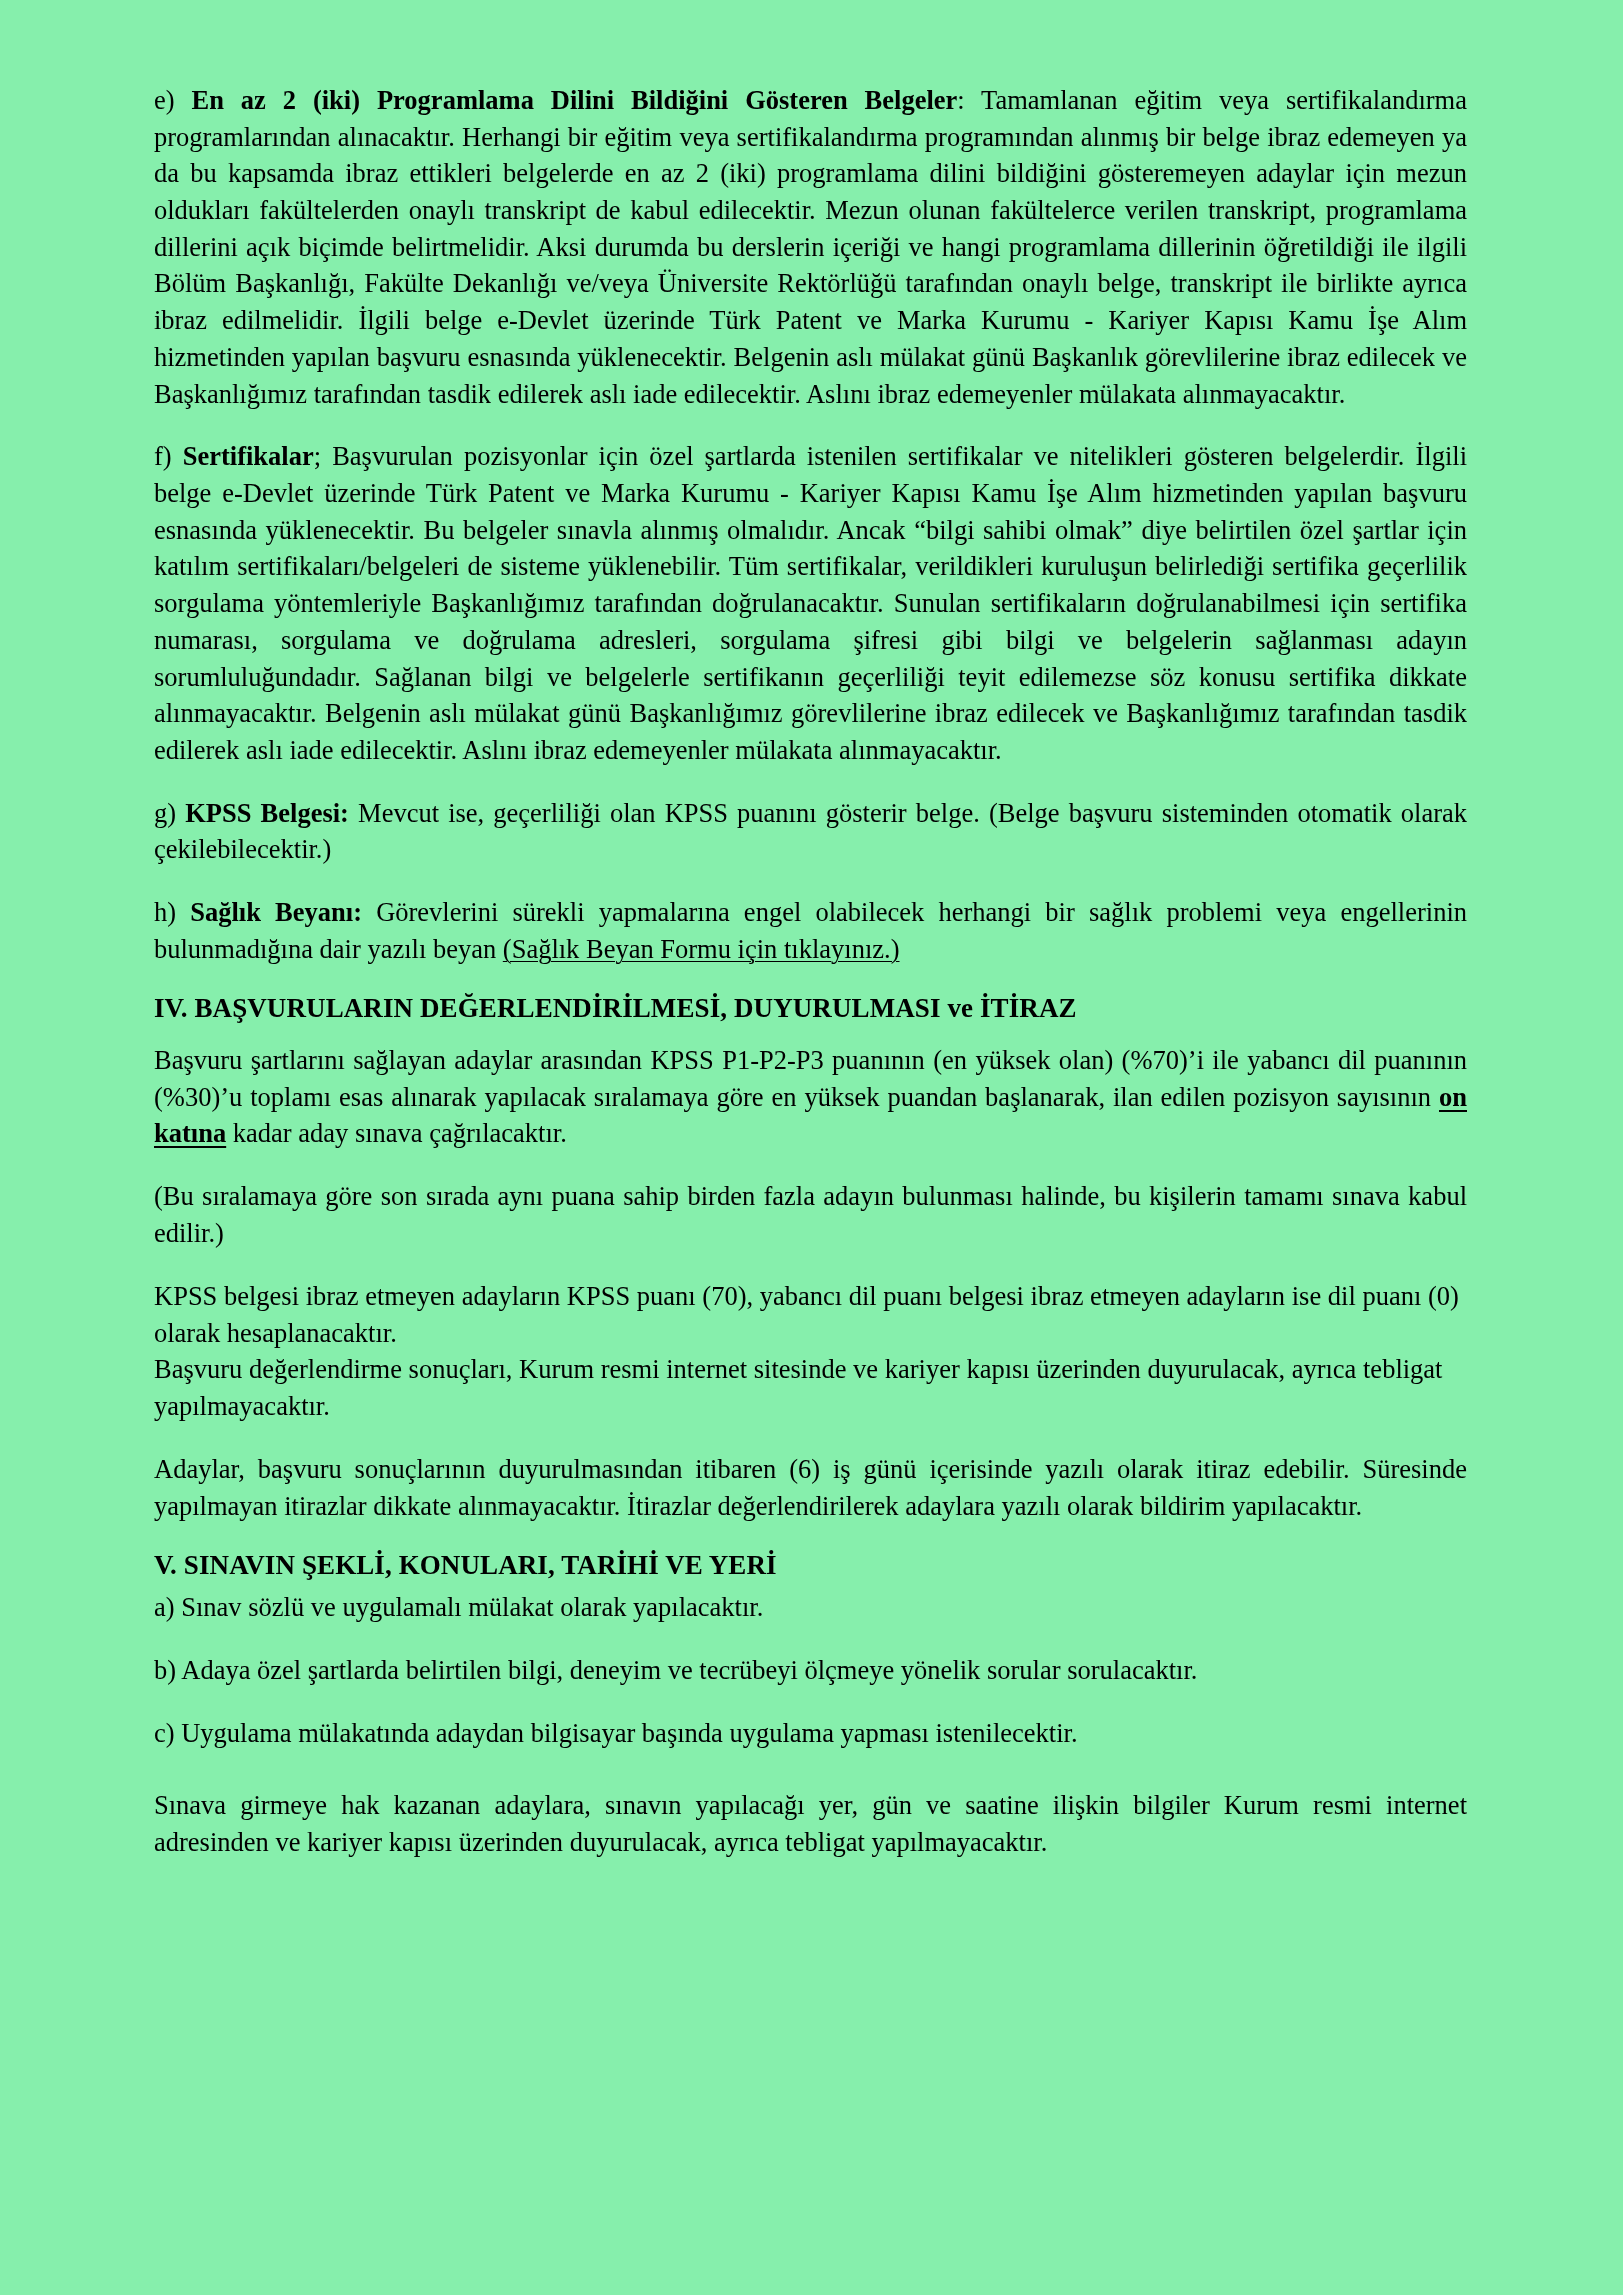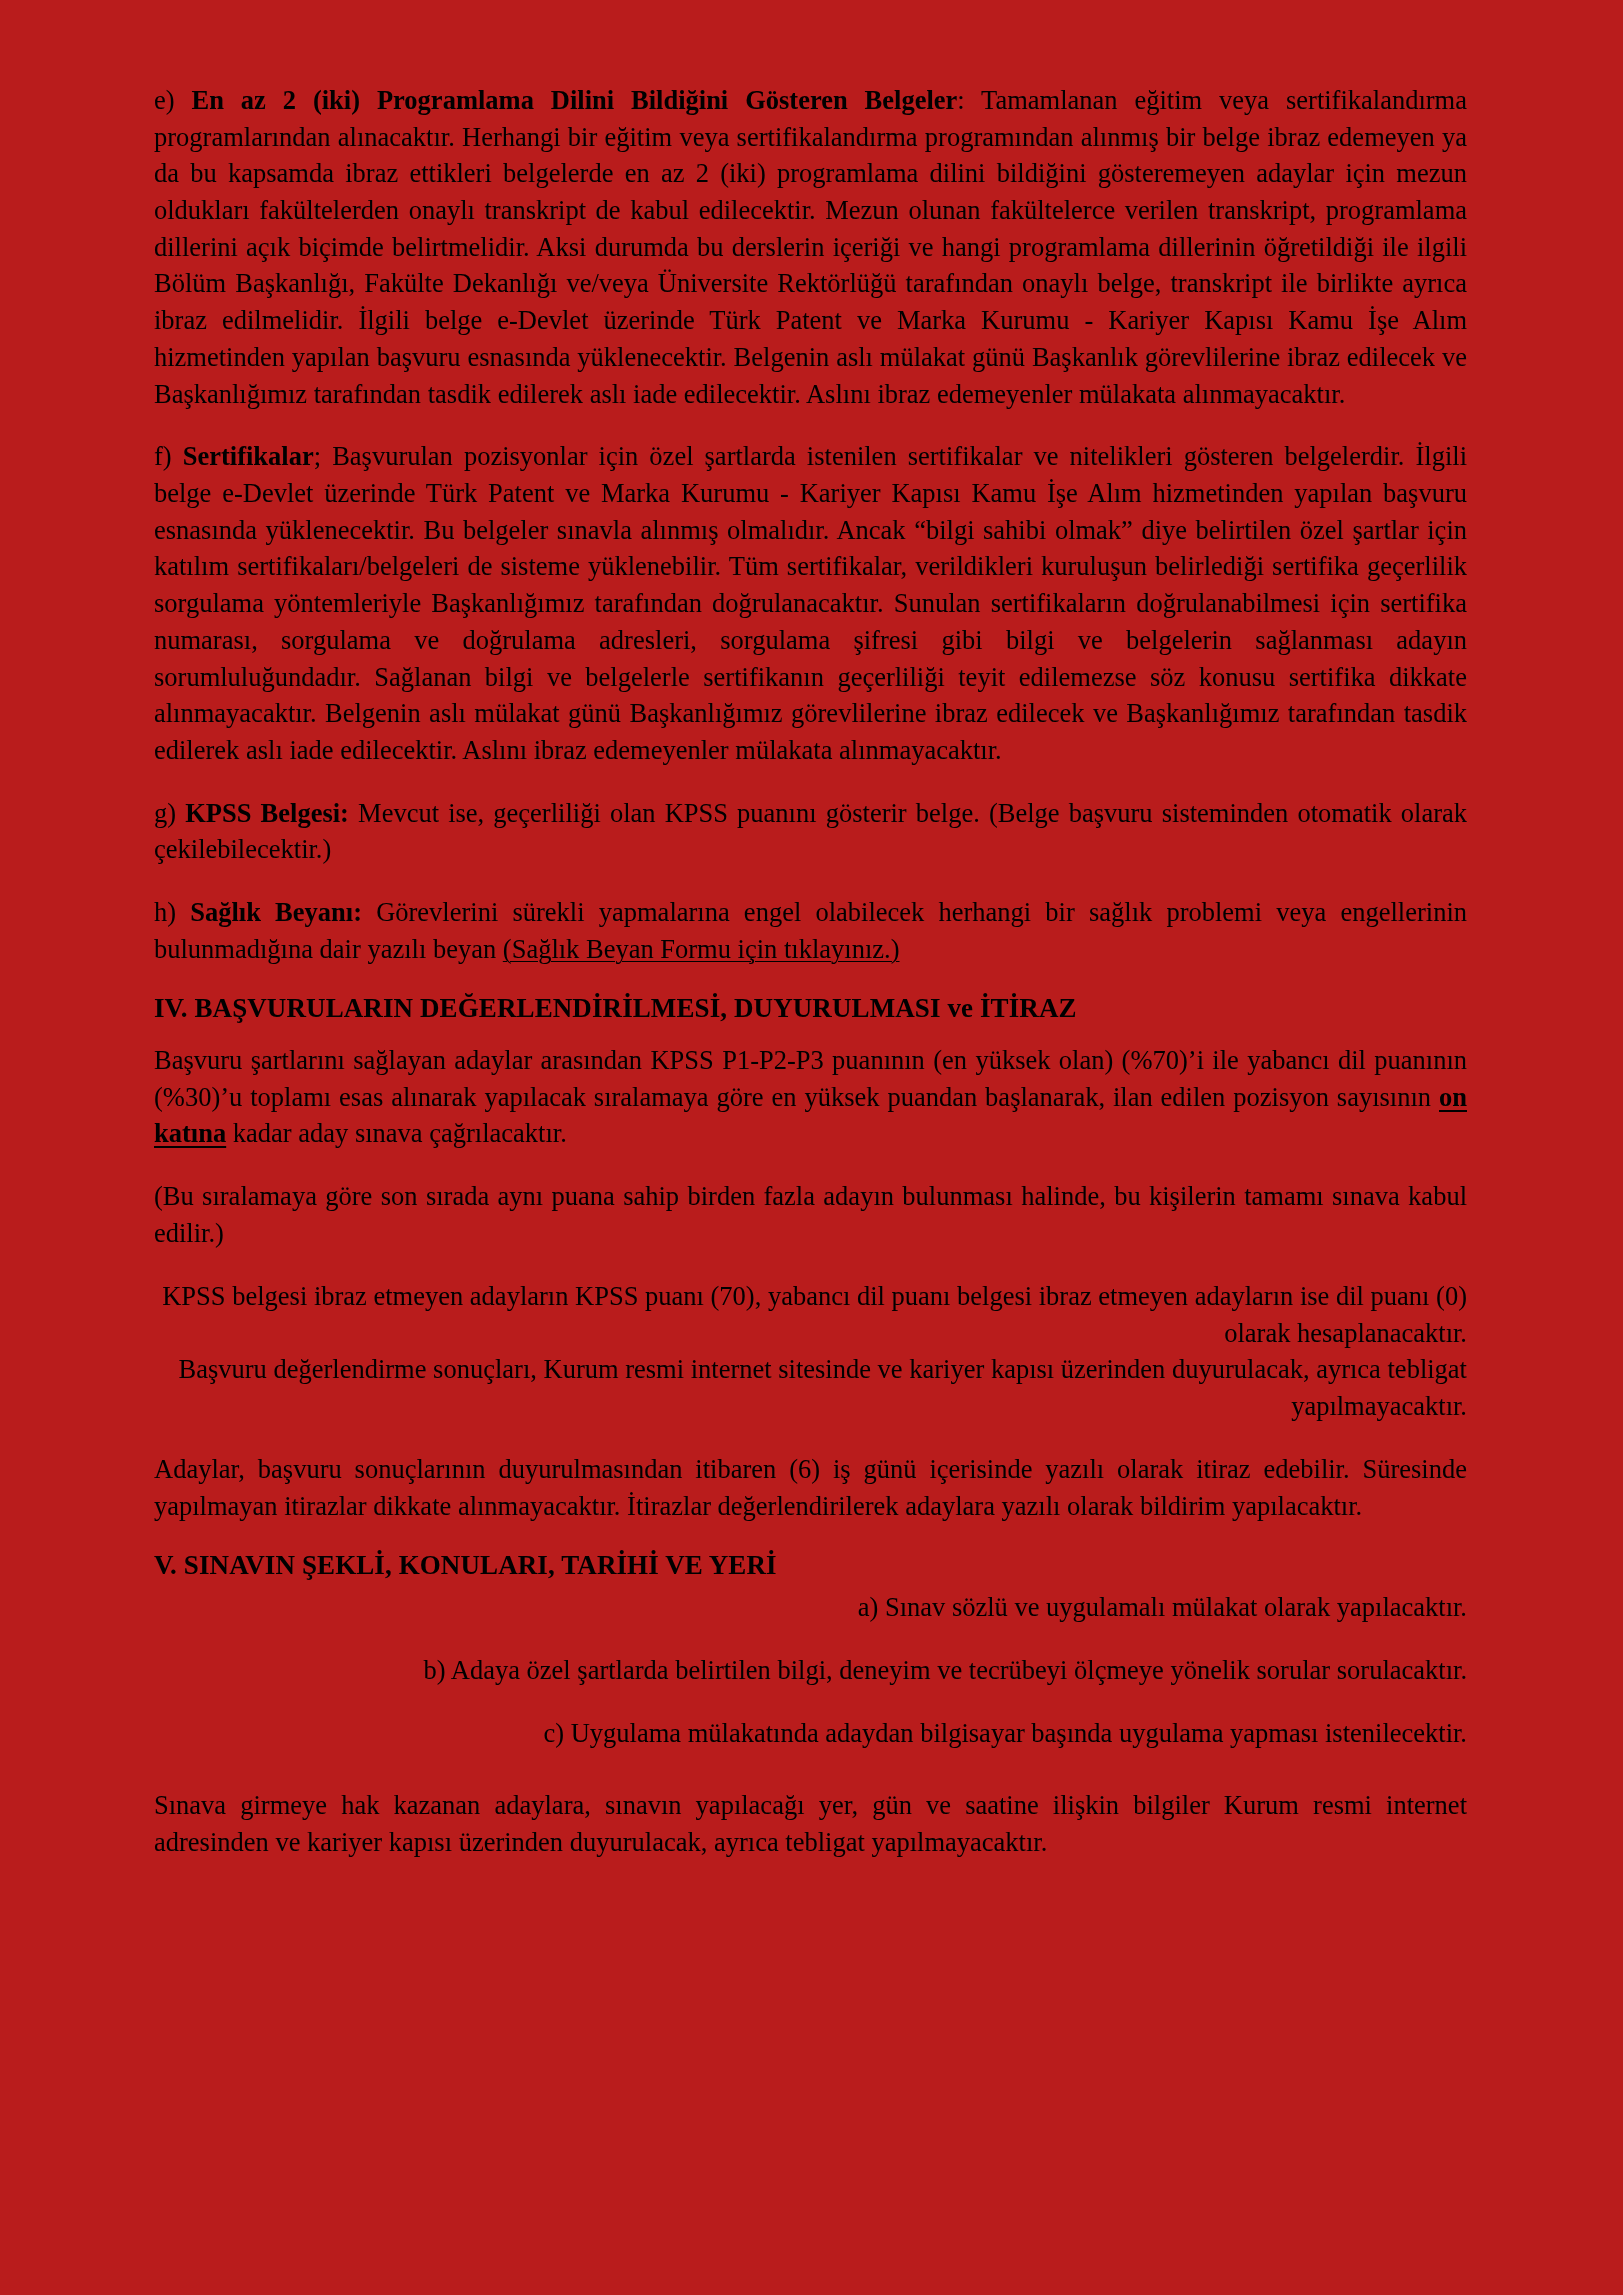--- a/index.html
+++ b/index.html
@@ -5,41 +5,41 @@
 <style>
   html, body {
     margin: 0;
     padding: 0;
     background: #ffffff;
   }
   .page {
     position: relative;
     width: 1623px;
     height: 2295px;
-    background: #b91c1c;
+    background: #86efac;
     box-sizing: border-box;
     padding: 82px 156px 0 154px;
     font-family: "Liberation Serif", "DejaVu Serif", serif;
     color: #000000;
     overflow: hidden;
   }
   .body-text {
     font-size: 26.5px;
     line-height: 1.385;
     text-align: justify;
     text-justify: inter-word;
     margin: 0 0 17px 0;
     hyphens: none;
     word-spacing: 0.0em;
   }
   .body-text.tight {
     margin-bottom: 0;
   }
   .body-text.left {
-    text-align: right;
+    text-align: left;
   }
 
   .heading {
     font-size: 27px;
     font-weight: bold;
     line-height: 1.3;
     text-align: left;
     margin: 23.6px 0 15.7px 0;
     letter-spacing: 0.1px;
   }

